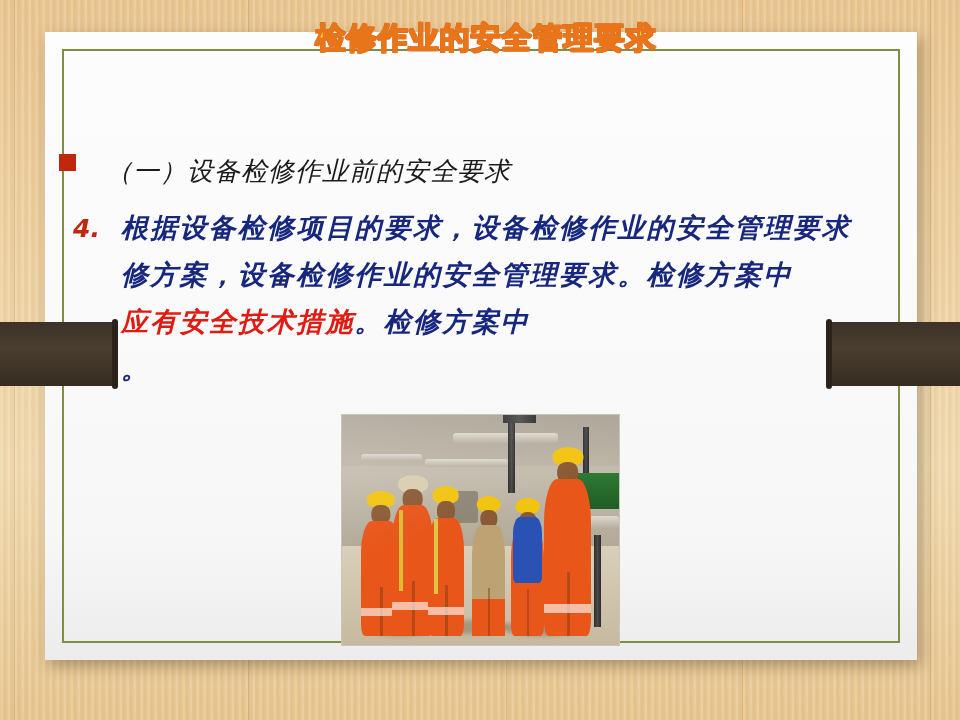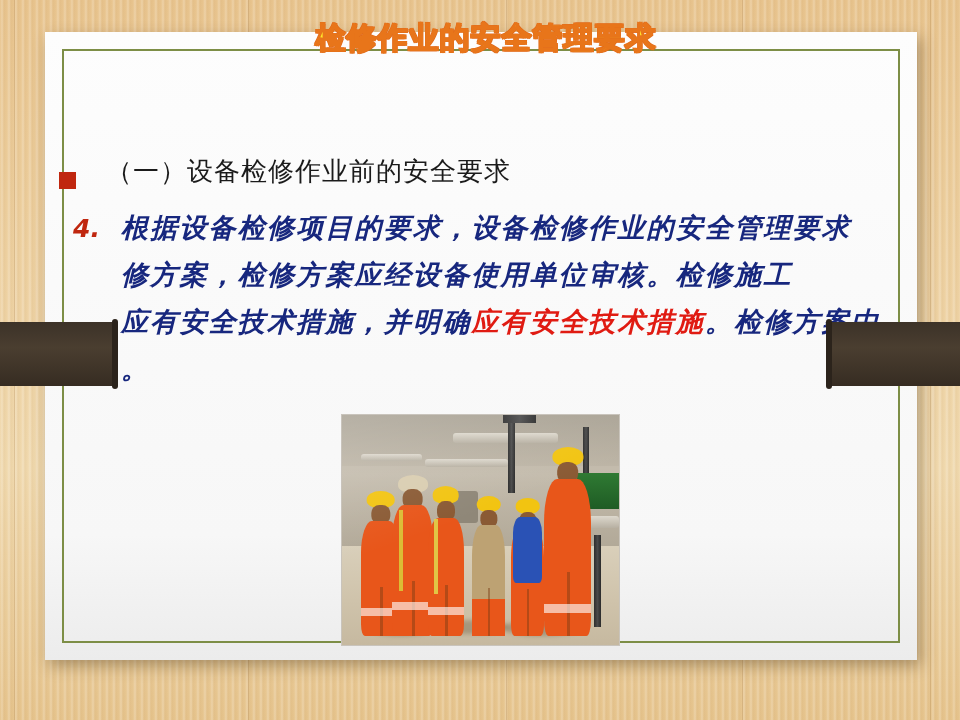--- a/index.html
+++ b/index.html
@@ -114,21 +114,22 @@
     letter-spacing: 2px;
     white-space: nowrap;
   }
 
   
   #subheading {
     position: absolute;
     left: 14px;
     top: 122px;
     display: flex;
-    align-items: flex-end;
+    align-items: flex-start;
+    font-style: italic;
   }
   #red-bullet {
     width: 17px;
     height: 17px;
     background: #c0270f;
     flex: 0 0 auto;
     margin-right: 30px;
   }
   #subheading-text {
     font-family: "DejaVu Serif", "Liberation Serif", serif;
@@ -303,26 +304,25 @@
 
     <div id="body-block">
 
       <div class="body-line">
         <span class="item-number">4.</span>
         <span>根据设备检修项目的要求，设备检修作业的安全管理要求</span>
       </div>
 
       <div class="body-line">
         <span class="line-indent"></span>
-        <span>修方案，检修方案应经设备使用单位审核。检修施工</span>
+        <span>修方案，设备检修作业的安全管理要求。检修方案中</span>
       </div>
 
       <div class="body-line">
         <span class="line-indent"></span>
-        <span>应有安全技术措施，并明确</span>
           <span class="hl-red">应有安全技术措施</span>
           <span>。检修方案中</span>
       </div>
 
 
       <div class="body-line">
         <span class="line-indent"></span>
         <span>。</span>
       </div>
 

